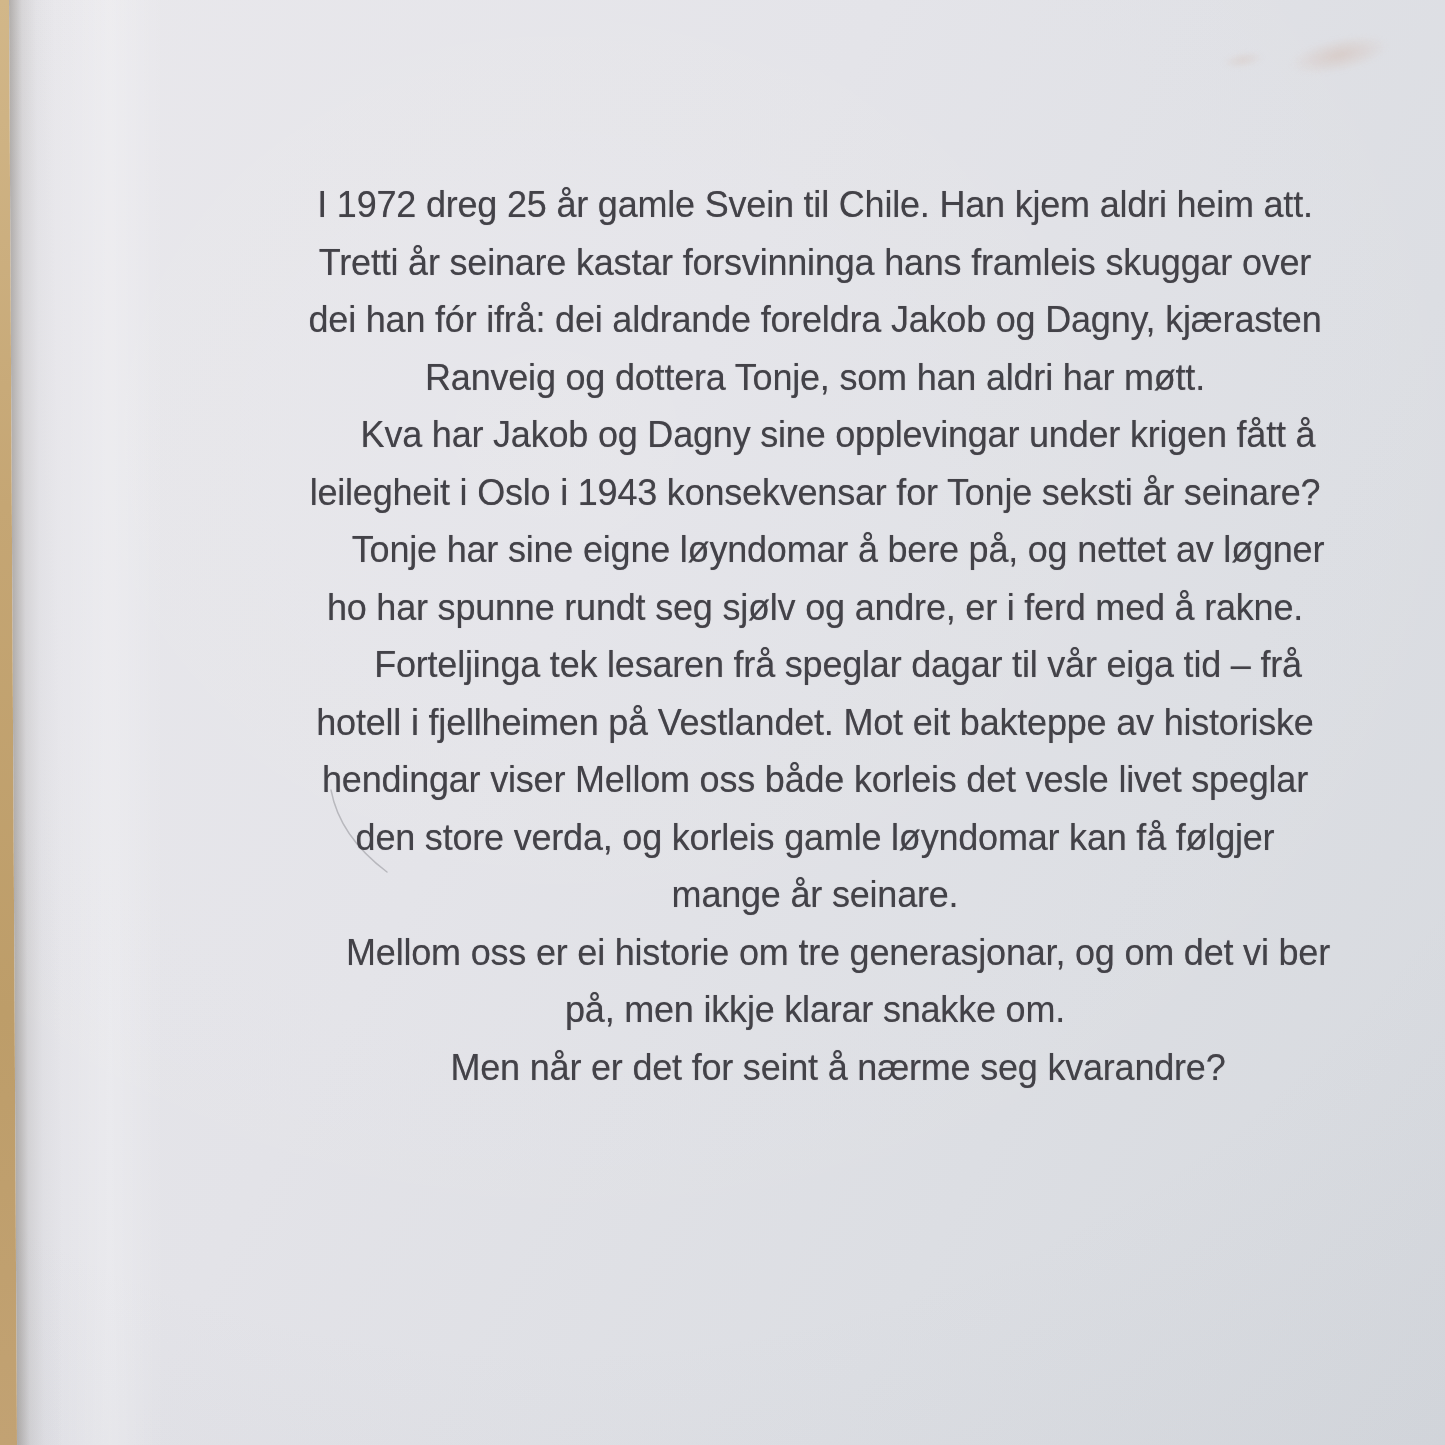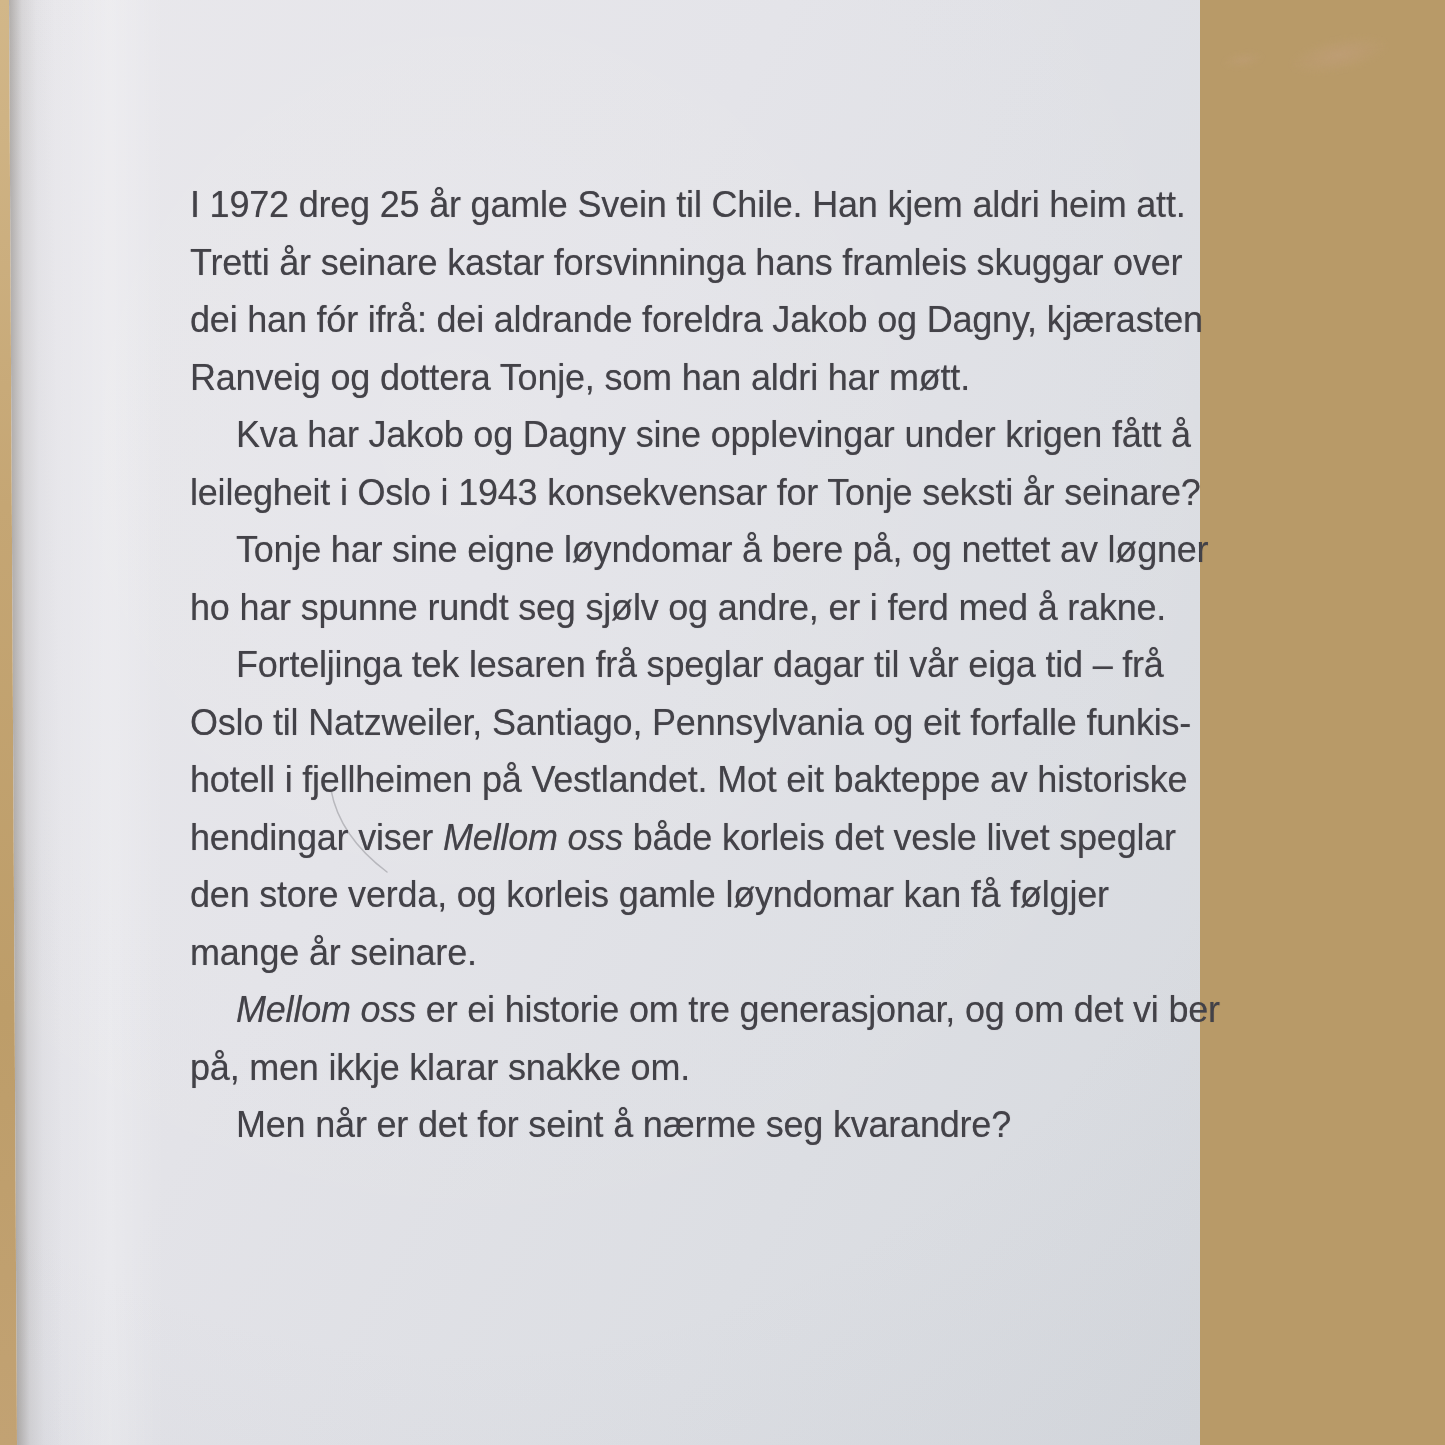--- a/index.html
+++ b/index.html
@@ -6,22 +6,23 @@
     margin: 0;
     padding: 0;
     width: 1445px;
     height: 1445px;
     overflow: hidden;
     background: #b89a68;
     font-family: "Liberation Sans", "DejaVu Sans", sans-serif;
   }
   .photo {
     position: relative;
-    width: 1200px;
+    width: 1445px;
     height: 1445px;
+    text-align: center;
   }
   
   .table-edge {
     position: absolute;
     inset: 0;
     background: linear-gradient(180deg, #d2b789 0%, #c5a674 35%, #bd9d69 70%, #c2a273 100%);
   }
   
   .book-page {
     position: absolute;
@@ -53,21 +54,21 @@
     top: 176px;
     width: 1250px;
     font-size: 36px;
     line-height: 57.5px;
     letter-spacing: -0.2px;
     color: #434248;
     text-shadow: 0 0 0.7px rgba(67,66,72,0.55);
   }
   .line { white-space: nowrap; }
   .line.indent { padding-left: 46px; }
-  .seg-italic { font-style: italic; }
+  .seg-italic { }
   
   .smudge-main {
     position: absolute;
     left: 1288px; top: 38px;
     width: 102px; height: 34px;
     border-radius: 50%;
     background: radial-gradient(closest-side, rgba(203,164,143,0.32), rgba(203,164,143,0));
     transform: rotate(-12deg);
     filter: blur(2px);
   }
@@ -109,21 +110,20 @@
     <div class="blurb">
         <div class="line"><span class="seg-regular">I 1972 dreg 25 år gamle Svein til Chile. Han kjem aldri heim att.</span></div>
         <div class="line"><span class="seg-regular">Tretti år seinare kastar forsvinninga hans framleis skuggar over</span></div>
         <div class="line"><span class="seg-regular">dei han fór ifrå: dei aldrande foreldra Jakob og Dagny, kjærasten</span></div>
         <div class="line"><span class="seg-regular">Ranveig og dottera Tonje, som han aldri har møtt.</span></div>
         <div class="line indent"><span class="seg-regular">Kva har Jakob og Dagny sine opplevingar under krigen fått å</span></div>
         <div class="line"><span class="seg-regular">leilegheit i Oslo i 1943 konsekvensar for Tonje seksti år seinare?</span></div>
         <div class="line indent"><span class="seg-regular">Tonje har sine eigne løyndomar å bere på, og nettet av løgner</span></div>
         <div class="line"><span class="seg-regular">ho har spunne rundt seg sjølv og andre, er i ferd med å rakne.</span></div>
         <div class="line indent"><span class="seg-regular">Forteljinga tek lesaren frå speglar dagar til vår eiga tid – frå</span></div>
-        <div class="line"><span class="seg-regular">Oslo til Natzweiler, Santiago, Pennsylvania og eit forfalle funkis-</span></div>
         <div class="line"><span class="seg-regular">hotell i fjellheimen på Vestlandet. Mot eit bakteppe av historiske</span></div>
         <div class="line"><span class="seg-regular">hendingar viser </span><span class="seg-italic">Mellom oss</span><span class="seg-regular"> både korleis det vesle livet speglar</span></div>
         <div class="line"><span class="seg-regular">den store verda, og korleis gamle løyndomar kan få følgjer</span></div>
         <div class="line"><span class="seg-regular">mange år seinare.</span></div>
         <div class="line indent"><span class="seg-italic">Mellom oss</span><span class="seg-regular"> er ei historie om tre generasjonar, og om det vi ber</span></div>
         <div class="line"><span class="seg-regular">på, men ikkje klarar snakke om.</span></div>
         <div class="line indent"><span class="seg-regular">Men når er det for seint å nærme seg kvarandre?</span></div>
       </div>
   </div>
 

